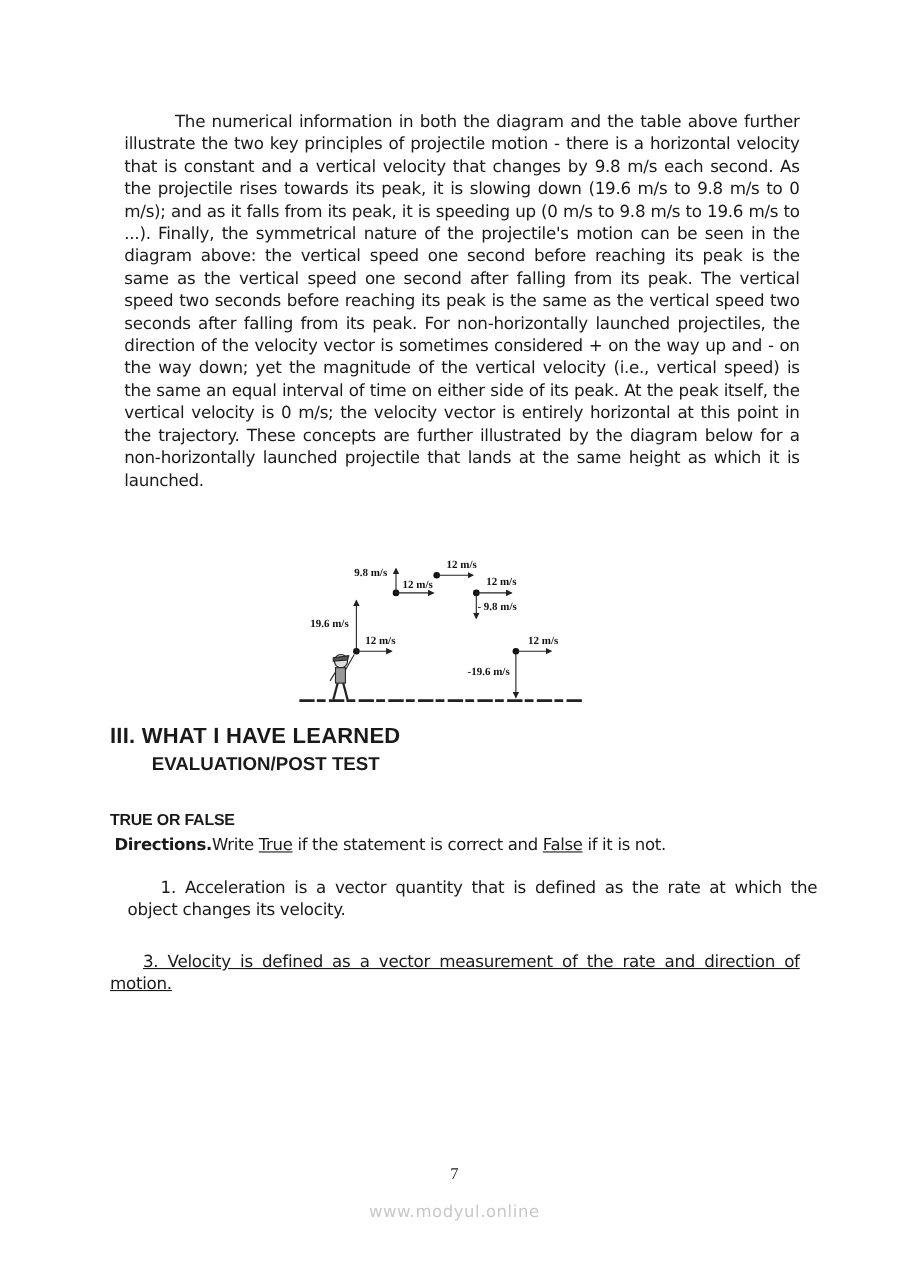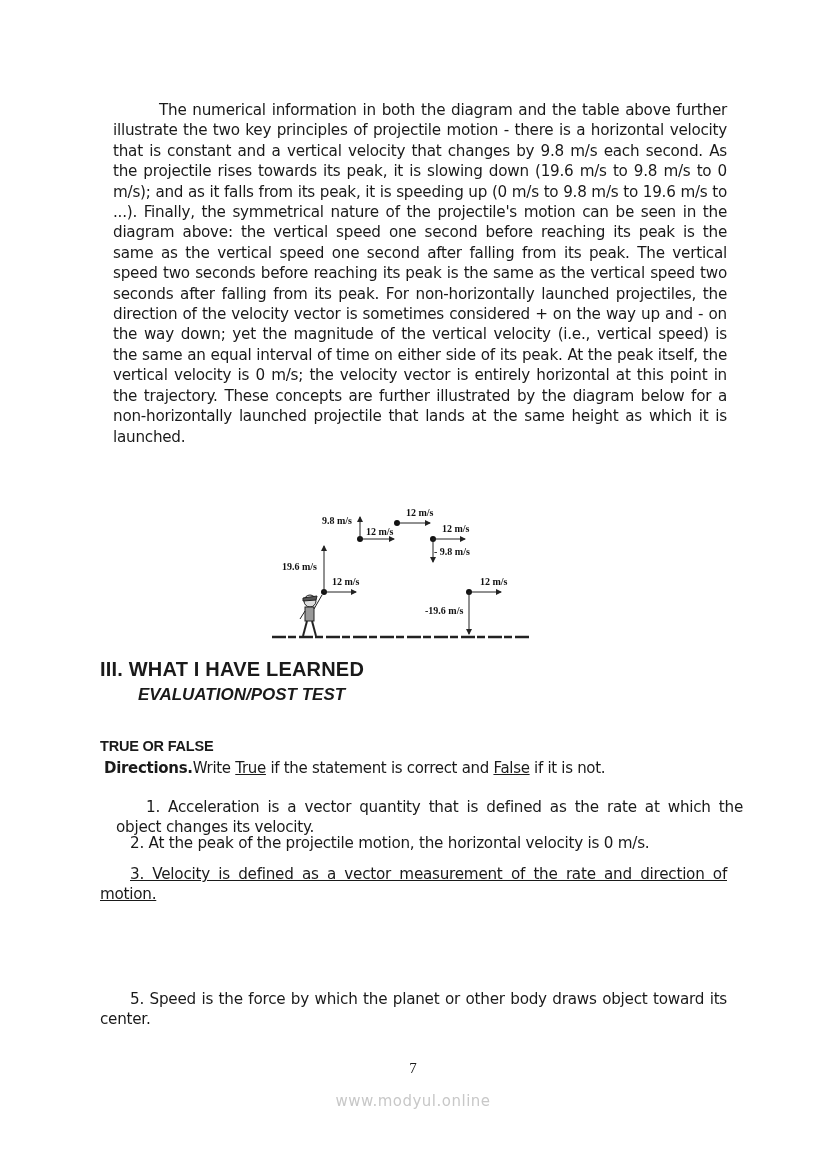--- a/index.html
+++ b/index.html
@@ -6,21 +6,21 @@
   body { width:826px; height:1169px; position:relative; overflow:hidden;
          font-family:"DejaVu Sans","Liberation Sans",sans-serif; color:#1a1a1a; }
   .page { position:absolute; left:0; top:0; width:826px; height:1169px; }
   .para { position:absolute; left:113px; width:614px; font-size:15.2px; line-height:20.4px;
           text-align:justify; letter-spacing:-0.25px; }
   .para .indent { display:inline-block; width:46px; }
   .diagram { position:absolute; left:272px; top:503px; width:260px; height:140px; }
   .h1 { position:absolute; left:100px; top:658px; font-family:"Liberation Sans",sans-serif; font-weight:bold;
         font-size:20px; letter-spacing:0.2px; }
   .h2 { position:absolute; left:138px; top:685px; font-family:"Liberation Sans",sans-serif; font-weight:bold;
-        font-size:17px;font-style:italic; }
+        font-size:17px; }
   .h3 { position:absolute; left:100px; top:738px; font-family:"Liberation Sans",sans-serif; font-weight:bold;
         font-size:14.5px; letter-spacing:-0.2px; }
   .dirs { position:absolute; left:104px; top:759px; font-size:15px; letter-spacing:-0.3px; }
   .dirs b { font-weight:bold;margin-top:12px; }
   .dirs u { text-decoration:underline; }
   .item { position:absolute; left:100px; width:627px; font-size:15.2px; line-height:20.4px;
           text-align:justify; letter-spacing:-0.25px; }
   .item .indent { display:inline-block; width:30px; }
   .pagenum { position:absolute; left:0; width:826px; top:1060px; text-align:center;
              font-family:"Liberation Serif",serif; font-size:15px; }
@@ -85,19 +85,17 @@
     </svg>
   </div>
 
   <div class="h1">III.  WHAT I HAVE LEARNED</div>
   <div class="h2">EVALUATION/POST TEST</div>
 
   <div class="h3">TRUE OR FALSE</div>
   <div class="dirs"><b>Directions.</b><span>Write </span><u>True</u><span> if the statement is correct and </span><u>False</u><span> if it is not.</span></div>
 
   <p class="item" style="top:781px; margin:16px;"><span class="indent"></span><span>1. Acceleration is a vector quantity that is defined as the rate at which the object changes its velocity.</span></p>
-  <p class="item" style="top:833px; margin:0;"><span class="indent"></span><span>2. At the peak of the projectile motion, the horizontal velocity is 0 m/s.</span></p>
   <p class="item" style="top:864px; margin:0;text-decoration:underline;"><span class="indent"></span><span>3. Velocity is defined as a vector measurement of the rate and direction of motion.</span></p>
-  <p class="item" style="top:989px; margin:0;"><span class="indent"></span><span>5. Speed is the force by which the planet or other body draws object toward its center.</span></p>
 
   <div class="pagenum">7</div>
   <div class="watermark">www.modyul.online</div>
 </div>
 
 </body></html>

